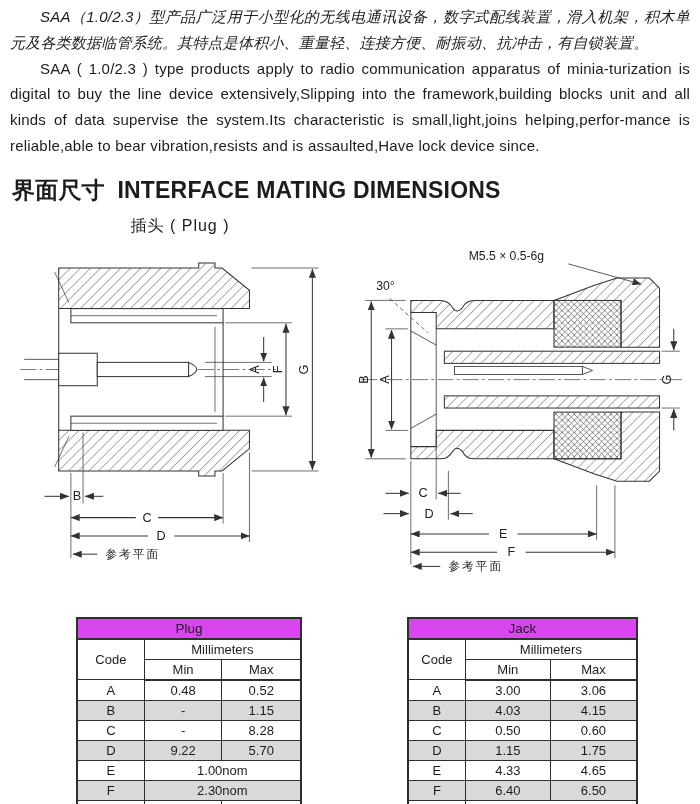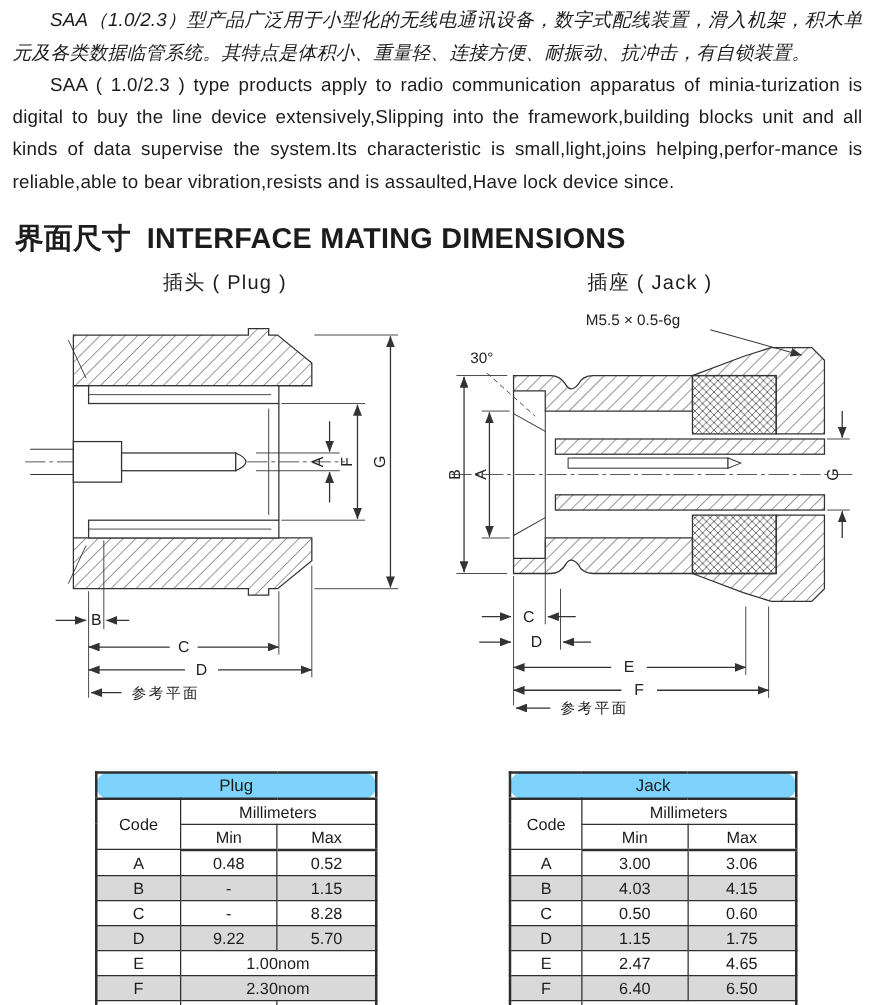--- a/index.html
+++ b/index.html
@@ -16,42 +16,41 @@
   .diagrams svg{display:block;}
   svg text{font-family:"Liberation Sans",sans-serif;fill:#222;}
   .dim-label{font-size:12.5px;}
   .note-label{font-size:12px;}
   .ref-label{font-size:11.5px;letter-spacing:2px;}
   .tables-row{display:flex;justify-content:space-between;padding:0 52px 0 66px;margin-top:44px;}
   table{border-collapse:collapse;font-size:13px;border:2px solid #2e2e2e;}
   td{border:1px solid #2e2e2e;text-align:center;height:19px;padding:0 2px;background:#fff;}
   #plug-table{width:226px;}
   #jack-table{width:231px;}
-  tr.title-row td{background:#7dd3fc;border-bottom-width:2px;font-size:13.5px;border-radius:10px;}
+  tr.title-row td{background:#d946ef;border-bottom-width:2px;font-size:13.5px;}
   tr.shade td{background:#d9d9d9;}
   td.code-h{width:30%;}
   #jack-table td.code-h{width:25%;}
   tr.minmax-row td{border-bottom-width:2px;}
 </style>
 </head>
 <body>
 
 <div class="page">
 
   <p class="intro intro-cn">SAA（1.0/2.3）型产品广泛用于小型化的无线电通讯设备，数字式配线装置，滑入机架，积木单元及各类数据临管系统。其特点是体积小、重量轻、连接方便、耐振动、抗冲击，有自锁装置。</p>
   <p class="intro intro-en">SAA ( 1.0/2.3 ) type products apply to radio communication apparatus of minia-turization is digital to buy the line device extensively,Slipping into the framework,building blocks unit and all kinds of data supervise the system.Its characteristic is small,light,joins helping,perfor-mance is reliable,able to bear vibration,resists and is assaulted,Have lock device since.</p>
 
   <div class="section-heading">
     <span class="cn">界面尺寸</span>
     <span class="en">INTERFACE MATING DIMENSIONS</span>
   </div>
 
   <div class="diagram-labels">
     <div class="col">插头 ( Plug )</div>
-    <div class="col">插座 ( Jack )</div>
   </div>
 
   <div class="diagrams">
 
     <svg width="346" height="336" viewBox="0 0 340 330">
       <defs>
         <pattern id="hp" width="7" height="7" patternUnits="userSpaceOnUse" patternTransform="rotate(45)">
           <line x1="0" y1="0" x2="0" y2="7" stroke="#5a5a5a" stroke-width="1"></line>
         </pattern>
         <pattern id="xp" width="6" height="6" patternUnits="userSpaceOnUse">
@@ -268,21 +267,21 @@
         <td>0.50</td>
         <td>0.60</td>
       </tr>
       <tr class="shade">
         <td>D</td>
         <td>1.15</td>
         <td>1.75</td>
       </tr>
       <tr>
         <td>E</td>
-        <td>2.47</td>
+        <td>4.33</td>
         <td>4.65</td>
       </tr>
       <tr class="shade">
         <td>F</td>
         <td>6.40</td>
         <td>6.50</td>
       </tr>
       <tr>
         <td>G</td>
         <td colspan="2">1.00nom</td>

